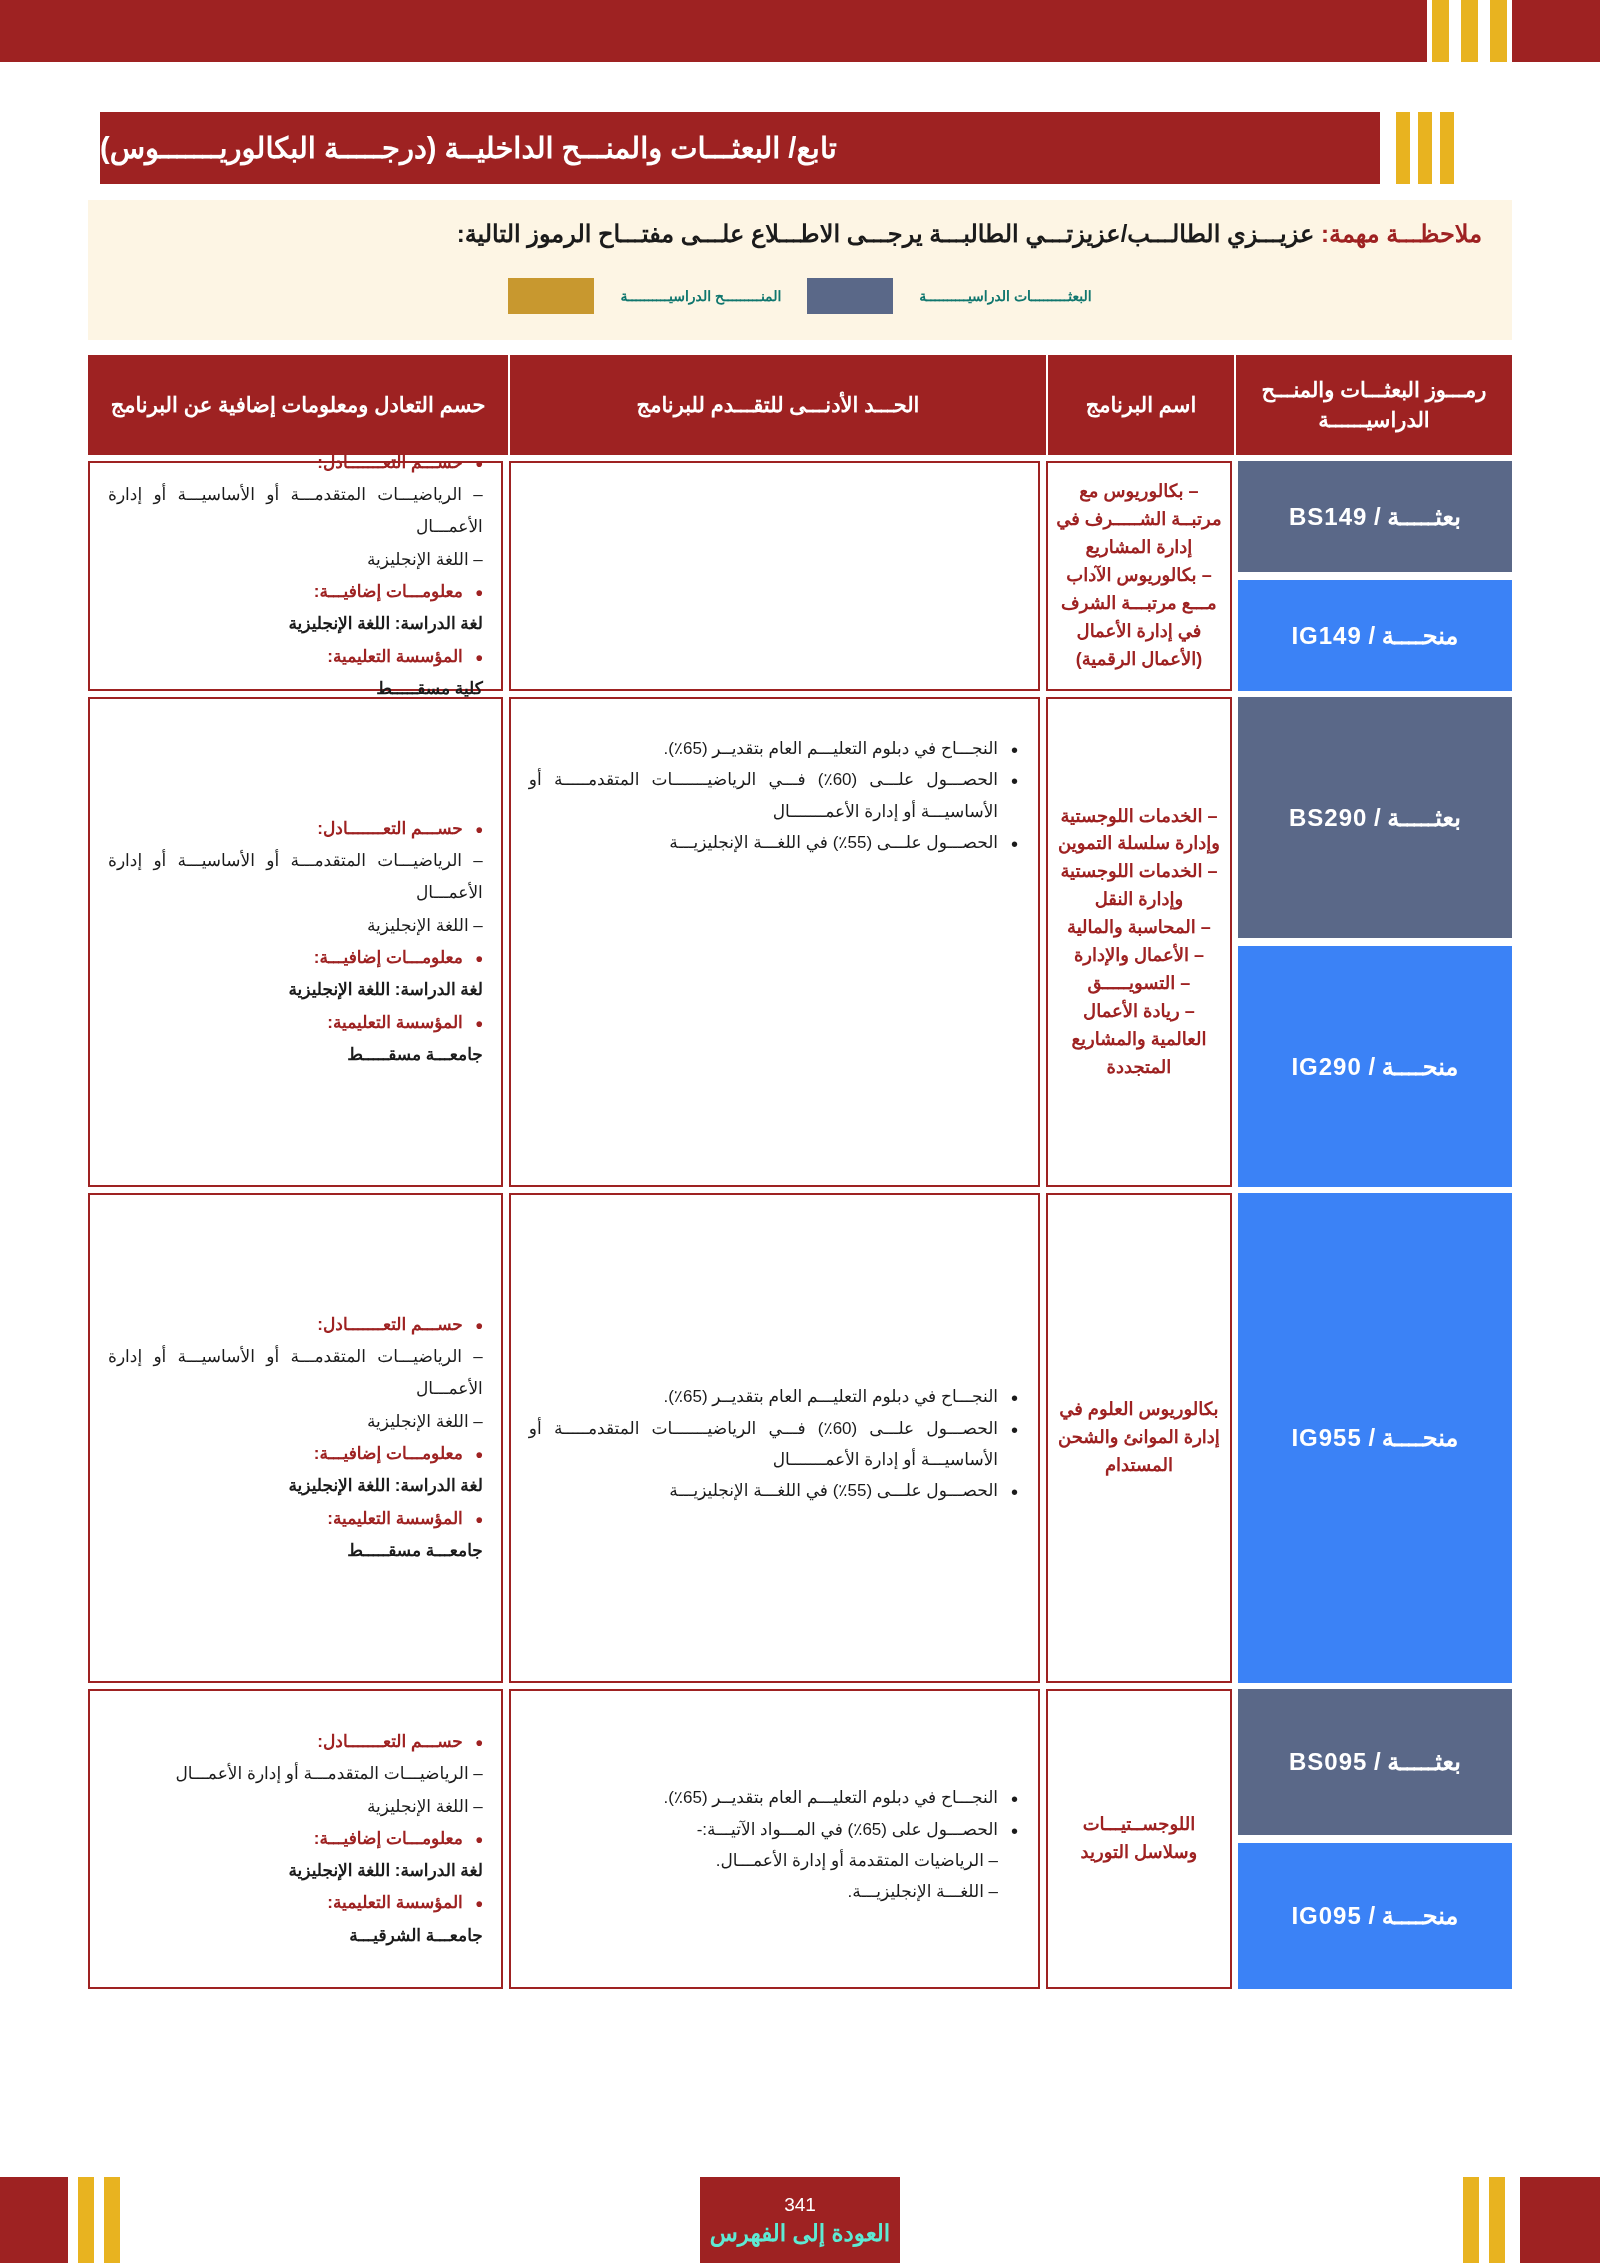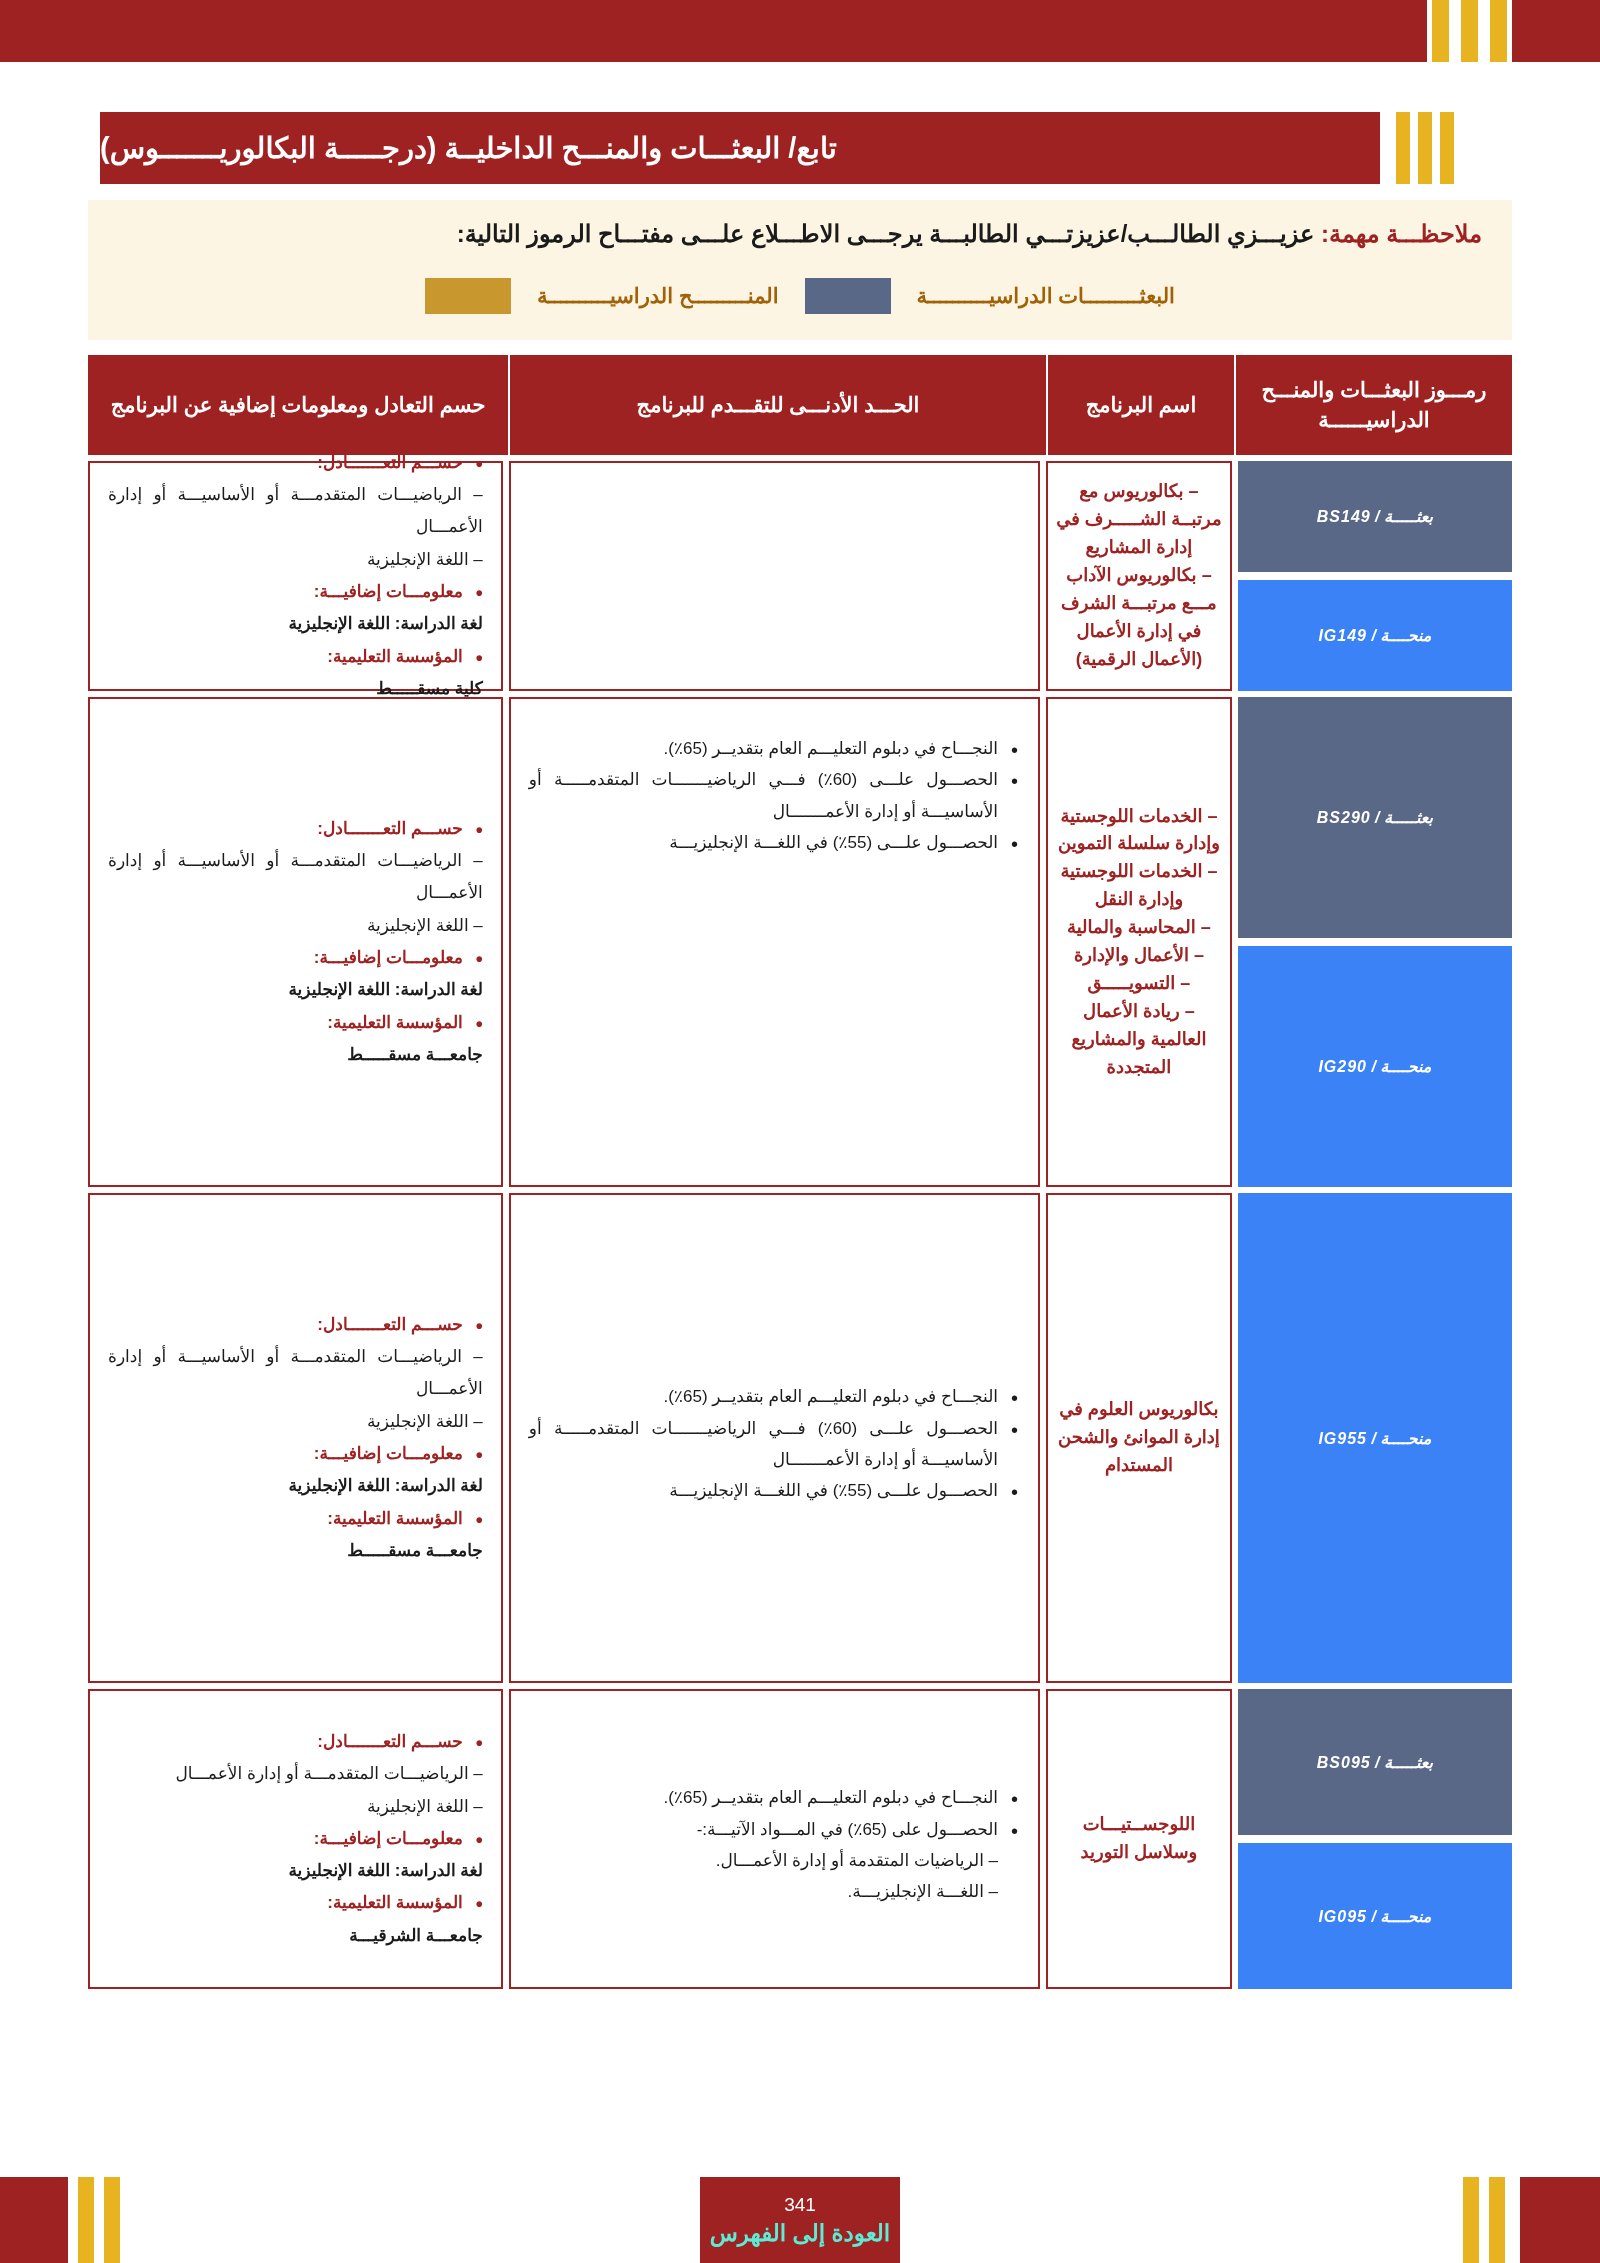--- a/index.html
+++ b/index.html
@@ -118,23 +118,23 @@
     gap: 26px;
     direction: rtl;
   }
   .legend .sw {
     width: 86px;
     height: 36px;
   }
   .legend .sw-blue { background: #5a6888; }
   .legend .sw-gold { background: #c8982f; }
   .legend .lg-label {
-    font-size: 21px;
-    font-weight: bold;
-    color: #a16207;
+    font-size: 14px;
+    font-weight: bold;
+    color: #0f766e;
     letter-spacing: 2px;
   }
 
   
   .table {
     position: absolute;
     top: 355px;
     left: 88px;
     width: 1424px;
     direction: rtl;
@@ -176,25 +176,24 @@
     display: flex;
     flex-direction: column;
     gap: 8px;
   }
   .code-box {
     flex: 1;
     display: flex;
     align-items: center;
     justify-content: center;
     color: #ffffff;
-    font-size: 16px;
+    font-size: 24px;
     font-weight: bold;
     letter-spacing: 1px;
     min-height: 80px;
-    font-style: italic;
   }
   .code-blue { background: #5a6888; }
   .code-gold { background: #3b82f6; }
 
   .cell-name {
     width: 188px;
     margin-right: 6px;
     border: 2px solid #9e2222;
     display: flex;
     align-items: center;

